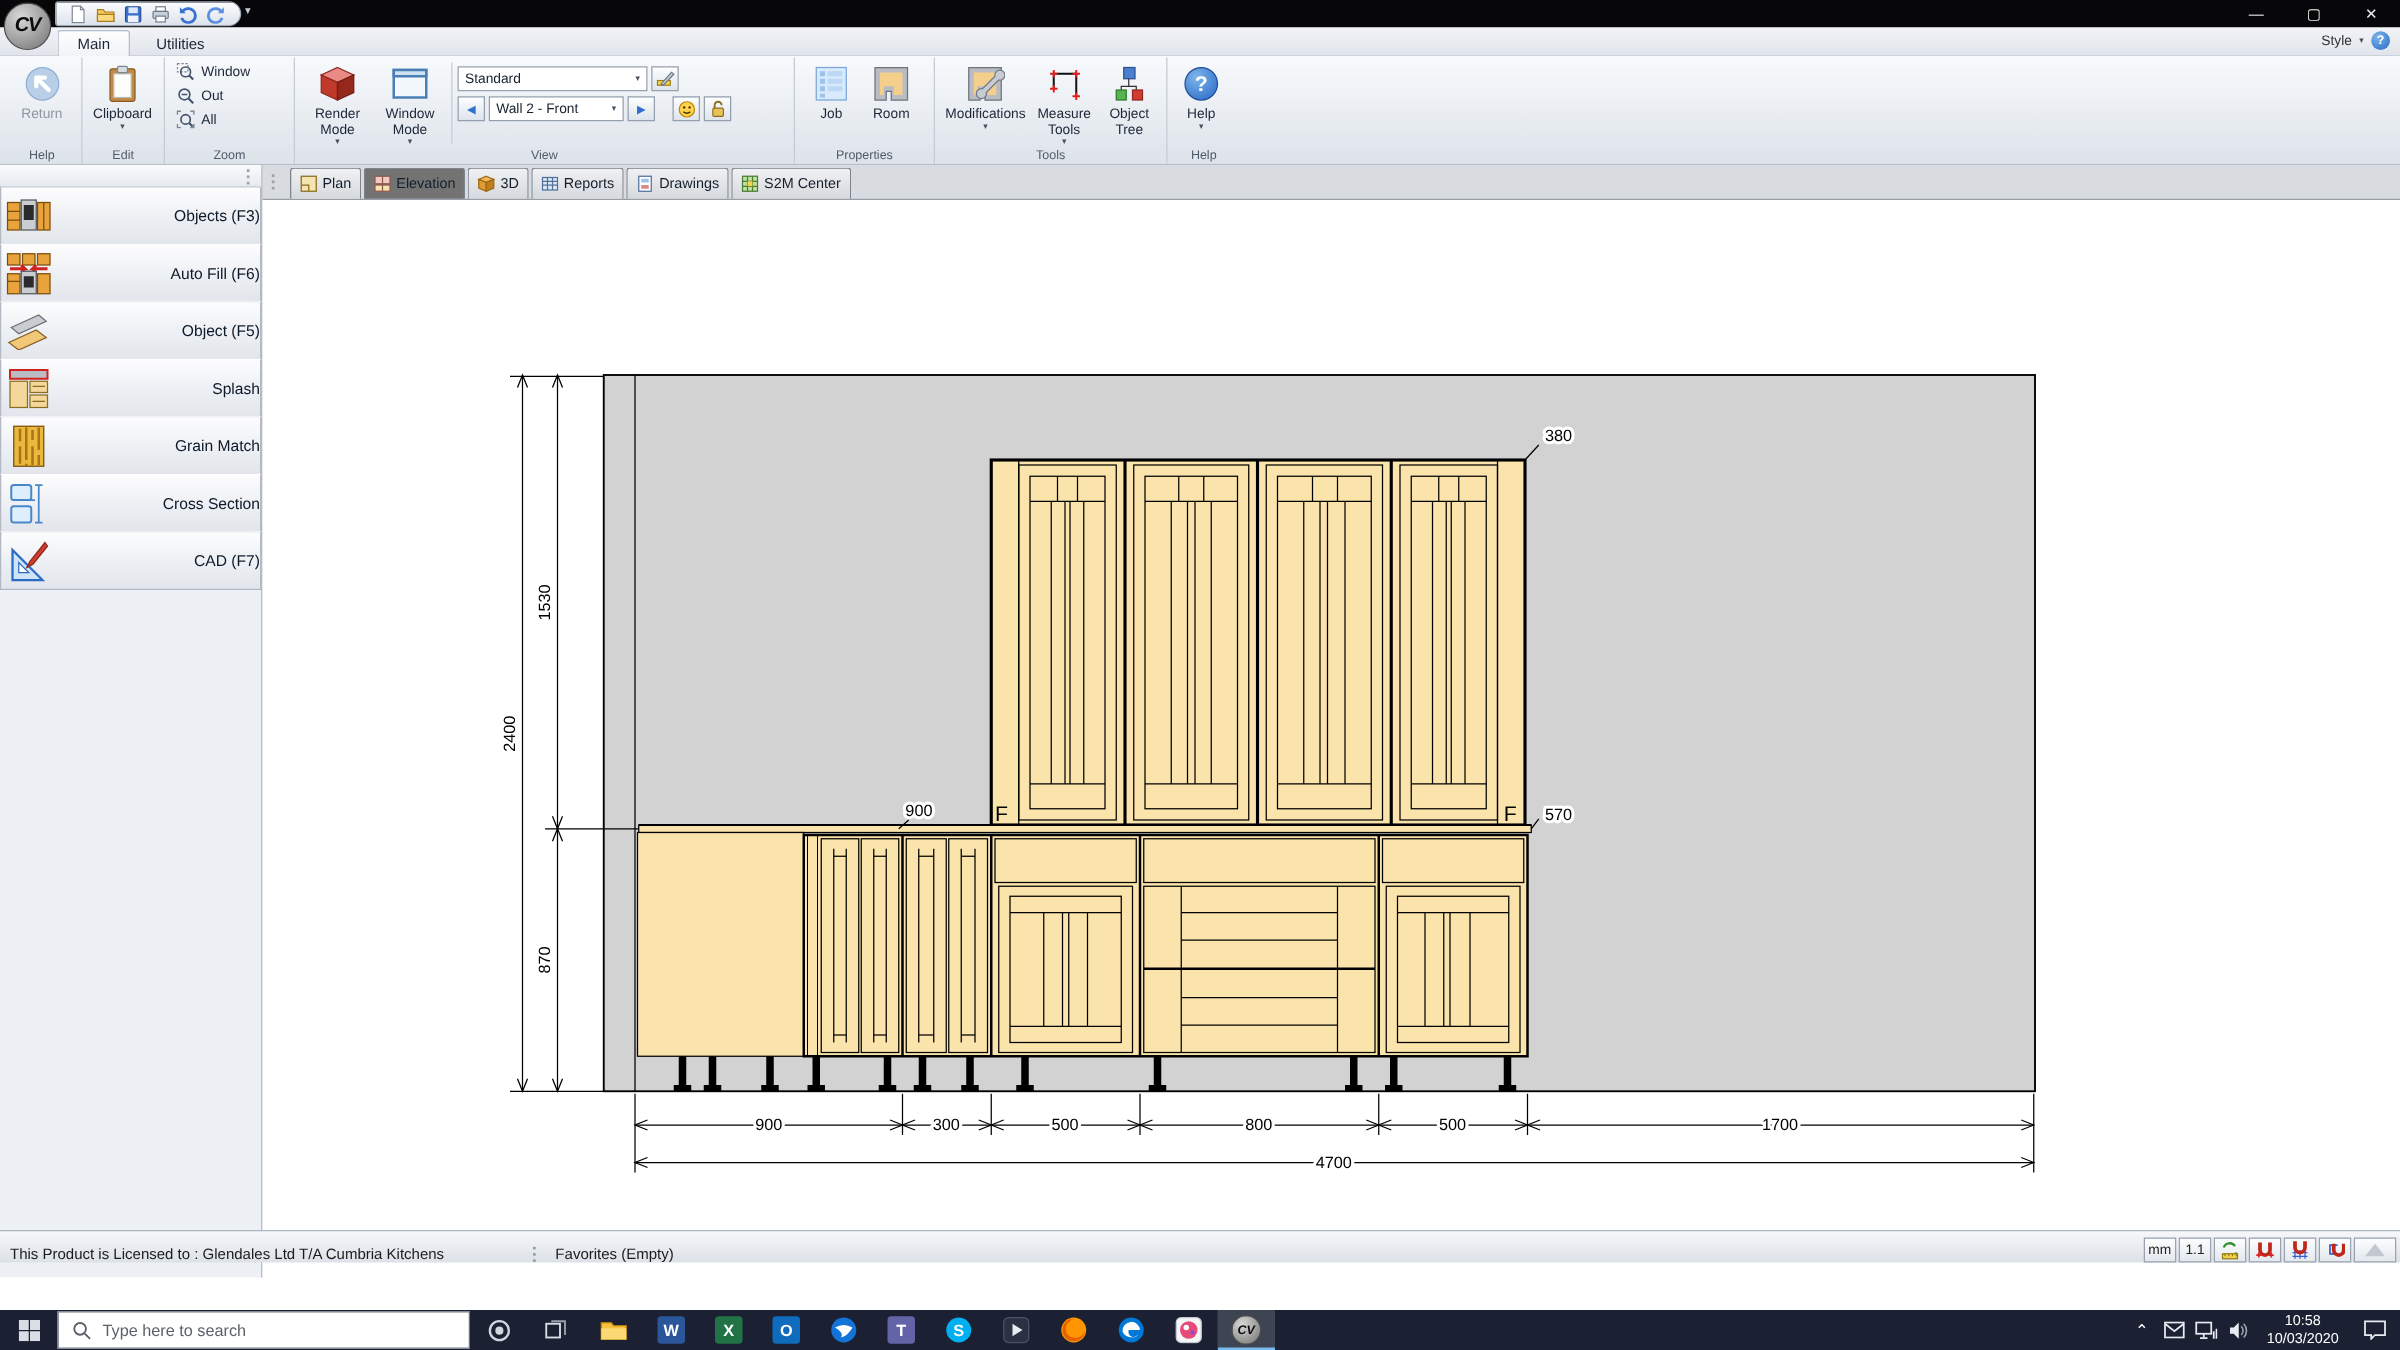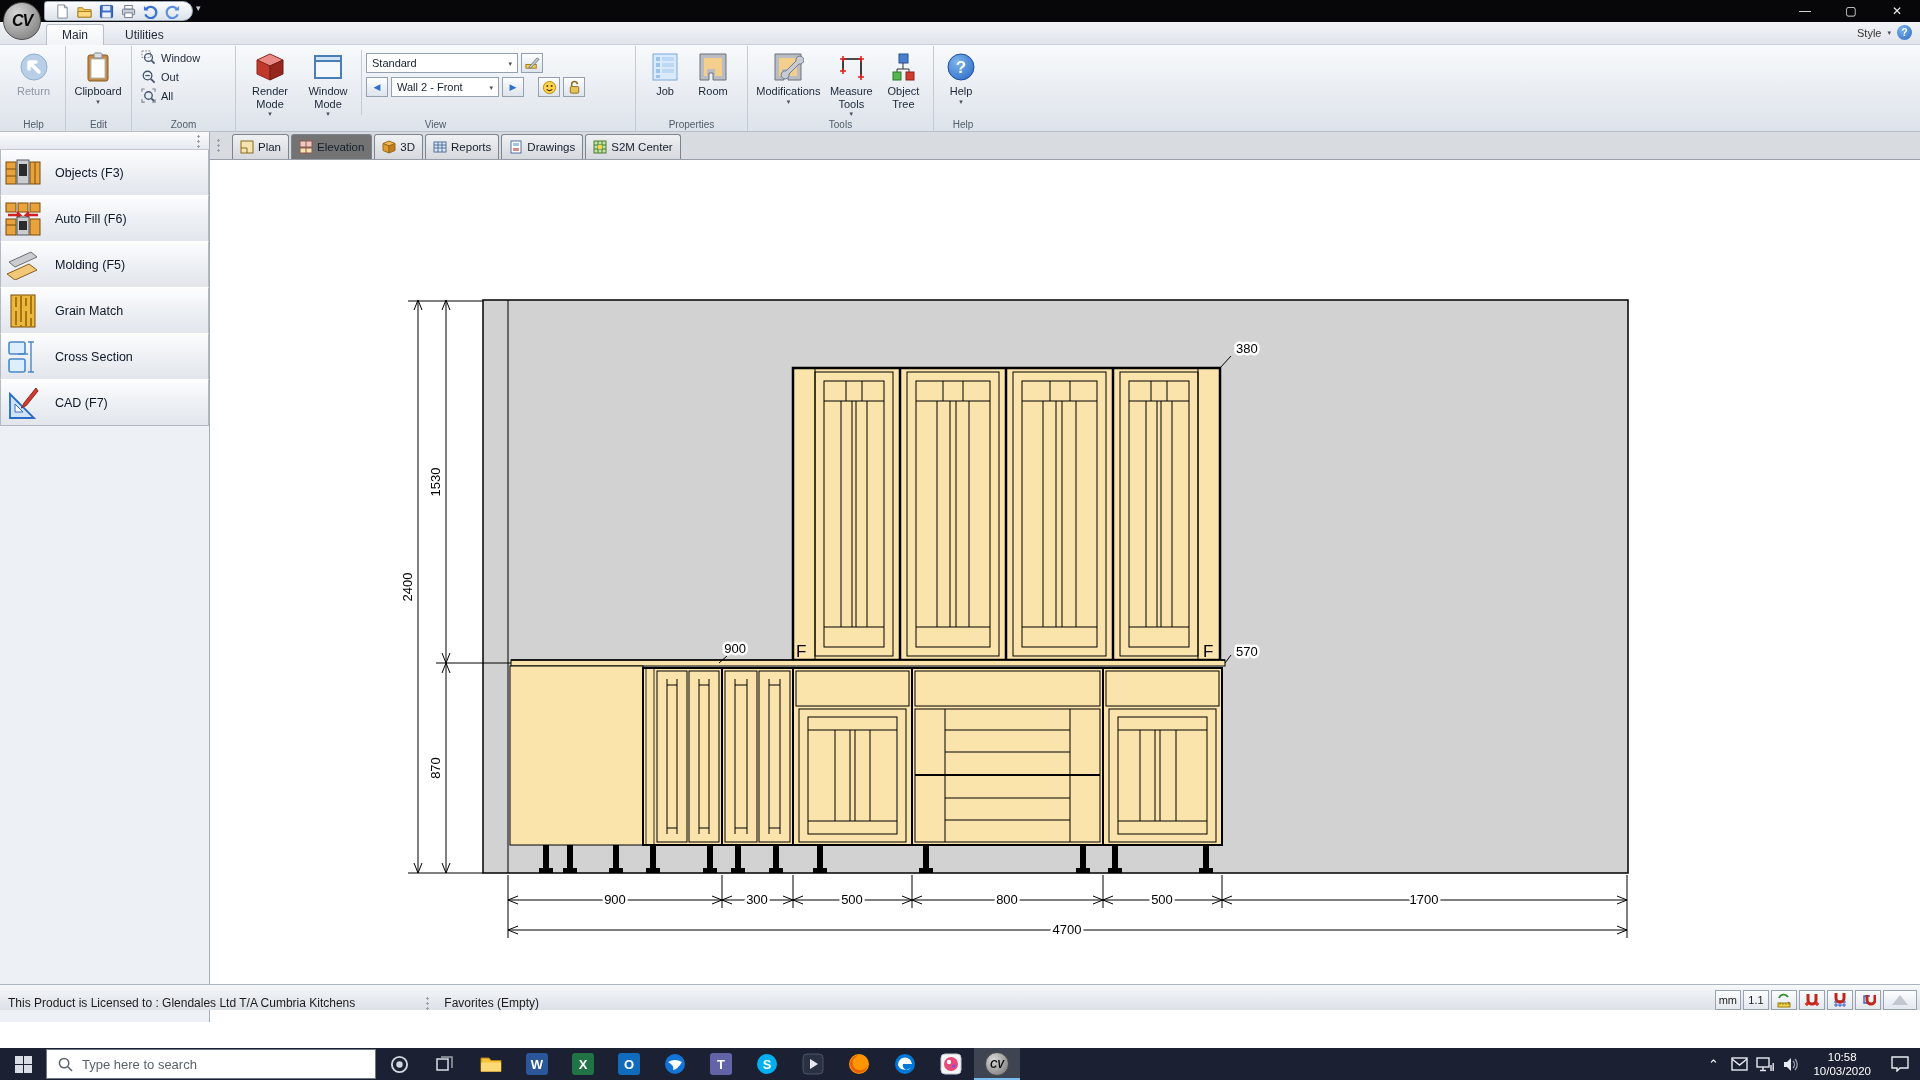--- a/index.html
+++ b/index.html
@@ -67,21 +67,21 @@
   .dtab.active{background:#737373;height:24px;justify-content:flex-end;}
   .ticon{width:14px;height:14px;}
 
   
   .sidebar{position:absolute;left:0;top:132px;width:210px;height:890px;background:#edf0f4;
     border-right:1px solid #a5acb7;}
   .sb-head{height:18px;border-bottom:1px solid #c2c8d1;background:linear-gradient(#fafbfc,#e6eaef);position:relative;}
   .sb-head .grip{left:auto;right:8px;top:2px;height:14px;}
   .sb-item{height:47px;border:1px solid #b2b9c3;border-top:1px solid #fff;margin-top:-1px;
     background:linear-gradient(#fdfdfe,#eceff3 55%,#e2e6ec);display:flex;align-items:center;gap:12px;
-    padding-left:2px;font-size:12.5px;color:#0d1828;}
+    padding-left:2px;font-size:12.5px;color:#0d1828;justify-content:space-between;}
   .sb-ic{width:40px;height:40px;display:flex;align-items:center;justify-content:center;}
 
   
   .canvas{position:absolute;left:210px;top:160px;width:1710px;height:862px;background:#fff;}
 
   
   .statusbar{position:absolute;left:0;top:984px;width:100%;height:26px;
     background:linear-gradient(#f6f8fa,#dce1e8);border-top:1px solid #acb4bf;
     display:flex;align-items:flex-end;font-size:12px;color:#1b1b1b;}
   .sb-lic{margin-left:8px;}
@@ -452,23 +452,36 @@
       <span>Auto Fill (F6)</span>
     </div>
 
     <div class="sb-item">
       <span class="sb-ic">
         <svg width="36" height="30" viewBox="0 0 36 30">
             <path d="M4,12 L26,2 l6,5 L10,17 z" fill="#c9ccd1" stroke="#6b6f75"></path>
             <path d="M2,24 L24,14 l8,6 L10,30 z" fill="#f0c878" stroke="#8a5c22"></path>
           </svg>
       </span>
-      <span>Molding (F5)</span>
-    </div>
-
+      <span>Object (F5)</span>
+    </div>
+
+    <div class="sb-item">
+      <span class="sb-ic">
+        <svg width="34" height="32" viewBox="0 0 34 32">
+            <rect x="2" y="1" width="30" height="7" fill="#b9bdc3" stroke="#d02020" stroke-width="1.6"></rect>
+            <rect x="2" y="10" width="14" height="21" fill="#f3d79b" stroke="#8a6d1f"></rect>
+            <rect x="18" y="10" width="14" height="9" fill="#f3d79b" stroke="#8a6d1f"></rect>
+            <rect x="18" y="21" width="14" height="10" fill="#f3d79b" stroke="#8a6d1f"></rect>
+            <line x1="20" y1="14" x2="30" y2="14" stroke="#8a6d1f"></line>
+            <line x1="20" y1="26" x2="30" y2="26" stroke="#8a6d1f"></line>
+          </svg>
+      </span>
+      <span>Splash</span>
+    </div>
 
     <div class="sb-item">
       <span class="sb-ic">
         <svg width="26" height="34" viewBox="0 0 26 34">
             <rect x="1" y="1" width="24" height="32" fill="#e9b83c" stroke="#7a4d0b"></rect>
             <path d="M6,3 v10 m0,4 v14 M11,2 v26 m0,3 v2 M16,4 v8 m0,5 v15 M21,2 v18 m0,4 v8" stroke="#a87414" stroke-width="2"></path>
           </svg>
       </span>
       <span>Grain Match</span>
     </div>

